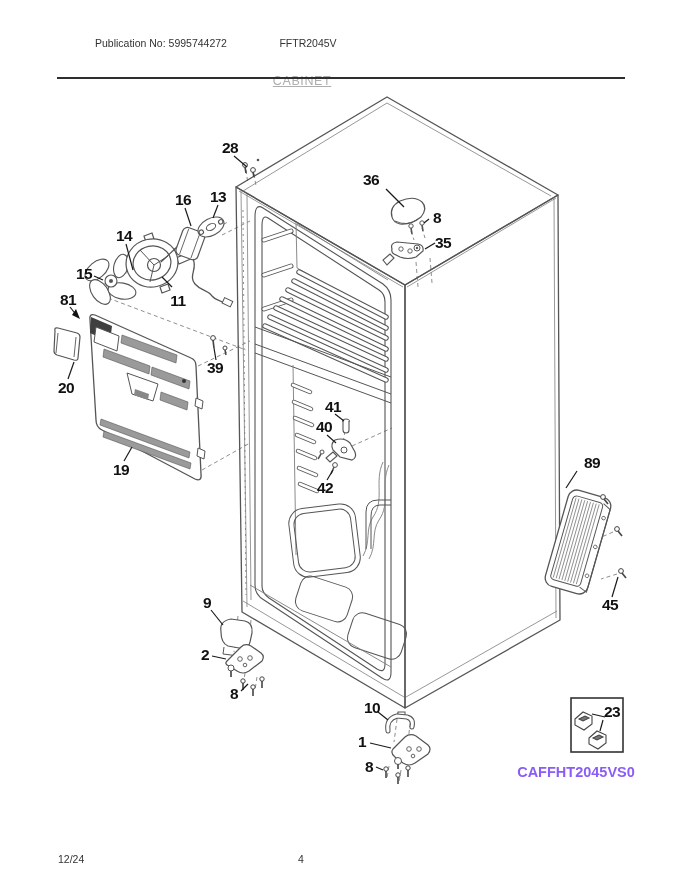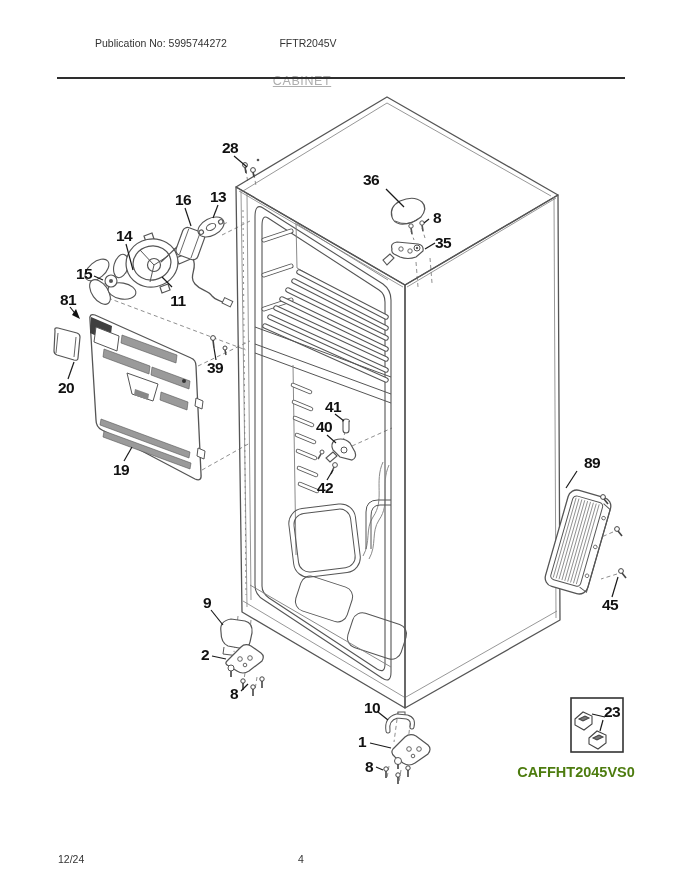--- a/index.html
+++ b/index.html
@@ -12,21 +12,21 @@
   .section-title{position:absolute;font-size:12.5px;letter-spacing:0.6px;color:#aeaeae;white-space:nowrap;}
   .rule{position:absolute;left:57px;top:77px;width:568px;height:2px;background:#2e2e2e;}
   .diagram-svg{position:absolute;left:0;top:0;}
   .callout{
     position:absolute;transform:translate(-50%,-50%);
     font-weight:bold;font-size:15.5px;letter-spacing:-0.5px;color:#111;
     white-space:nowrap;line-height:1;
   }
   .diagram-code{
     position:absolute;transform:translateX(-50%);
-    font-weight:bold;font-size:14.5px;color:#4d7c0f;white-space:nowrap;
+    font-weight:bold;font-size:14.5px;color:#8b5cf6;white-space:nowrap;
   }
   .ftr-text{position:absolute;font-size:10.5px;color:#333;white-space:nowrap;margin-top:16px;}
 </style>
 </head>
 <body>
 
 <div class="page">
 
   <div class="hdr-text" style="left:58px;top:37px;padding-left:37px;">Publication No: 5995744272</div>
   <div class="hdr-text centered" style="left:308px;top:37px;">FFTR2045V</div>

